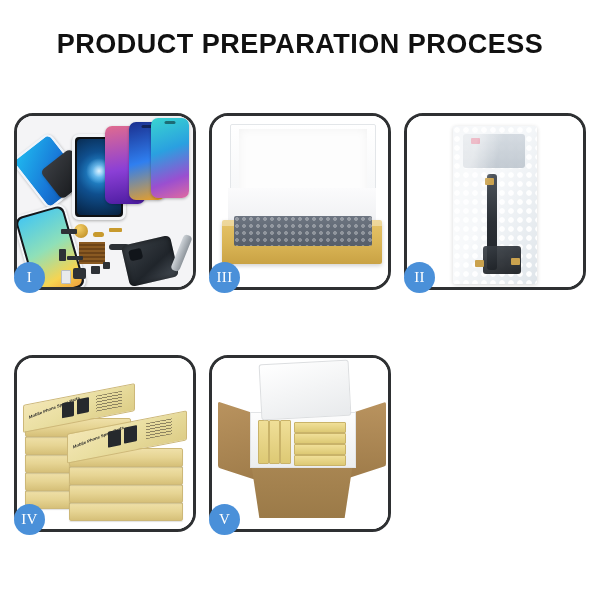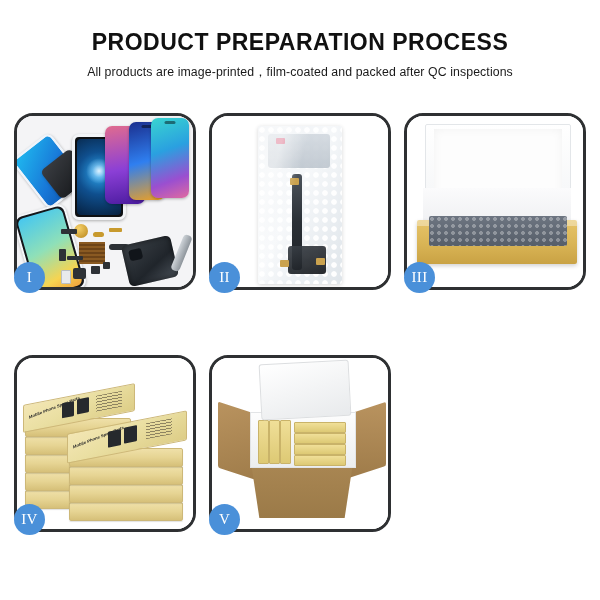--- a/index.html
+++ b/index.html
@@ -6,21 +6,21 @@
   body{
     width:600px;height:600px;background:#ffffff;
     font-family:"Liberation Sans","DejaVu Sans",sans-serif;
     overflow:hidden;position:relative;
   }
   .page{width:600px;height:600px;position:relative;}
 
   
   .header{padding-top:30px;text-align:center;}
   .title{
-    font-size:23px;font-weight:bold;letter-spacing:.5px;color:#111111;
+    font-size:27px;font-weight:bold;letter-spacing:.5px;color:#111111;
     line-height:1.1;white-space:nowrap;
   }
   .subtitle{
     margin-top:9px;font-size:12.3px;color:#1a1a1a;letter-spacing:.1px;
     white-space:nowrap;
   }
 
   
   .grid{
     position:absolute;left:14px;top:113px;
@@ -180,21 +180,20 @@
   .seam{position:absolute;background:rgba(0,0,0,.14);}
   .tape{position:absolute;background:rgba(255,255,255,.22);}
 </style>
 </head>
 <body>
 
 <div class="page">
 
   <div class="header">
     <div class="title">PRODUCT PREPARATION PROCESS</div>
-    <div class="subtitle">All products are image-printed，film-coated and packed after QC inspections</div>
   </div>
 
   <div class="grid">
 
     <div class="panel">
       <div class="panel-inner p1">
         <div class="ph ph1"></div>
         <div class="ph ph1b"></div>
         <div class="ph ph2">
           <div class="scr"></div>
@@ -225,45 +224,45 @@
         <div class="part" style="left:86px;top:146px;width:7px;height:7px;"></div>
         <div class="back-shell">
             <div class="cam"></div>
           </div>
         <div class="tool"></div>
       </div>
       <div class="badge">I</div>
     </div>
 
     <div class="panel">
+      <div class="panel-inner p3">
+        <div class="lid">
+            <div class="lidflap"></div>
+          </div>
+        <div class="whitefoam"></div>
+        <div class="boxbase"></div>
+        <div class="foam"></div>
+      </div>
+      <div class="badge">III</div>
+    </div>
+
+    <div class="panel">
       <div class="panel-inner p2">
         <div class="bag">
           <div class="inner-scr"></div>
           <div class="pinktag"></div>
           <div class="flex-cable"></div>
           <div class="flex-cable2"></div>
           <div class="conn" style="left:32px;top:52px;"></div>
           <div class="conn" style="left:22px;top:134px;"></div>
           <div class="conn" style="left:58px;top:132px;"></div>
           <div class="bagsheen"></div>
         </div>
       </div>
       <div class="badge">II</div>
-    </div>
-
-    <div class="panel">
-      <div class="panel-inner p3">
-        <div class="lid">
-            <div class="lidflap"></div>
-          </div>
-        <div class="whitefoam"></div>
-        <div class="boxbase"></div>
-        <div class="foam"></div>
-      </div>
-      <div class="badge">III</div>
     </div>
 
     <div class="panel">
       <div class="panel-inner p4">
         <div class="stack">
           <div class="sbox sboxL" style="top:118px;"></div>
           <div class="sbox sboxL" style="top:100px;"></div>
           <div class="sbox sboxL" style="top:82px;"></div>
           <div class="sbox sboxL" style="top:64px;"></div>
           <div class="sbox sboxL" style="top:46px;"></div>

